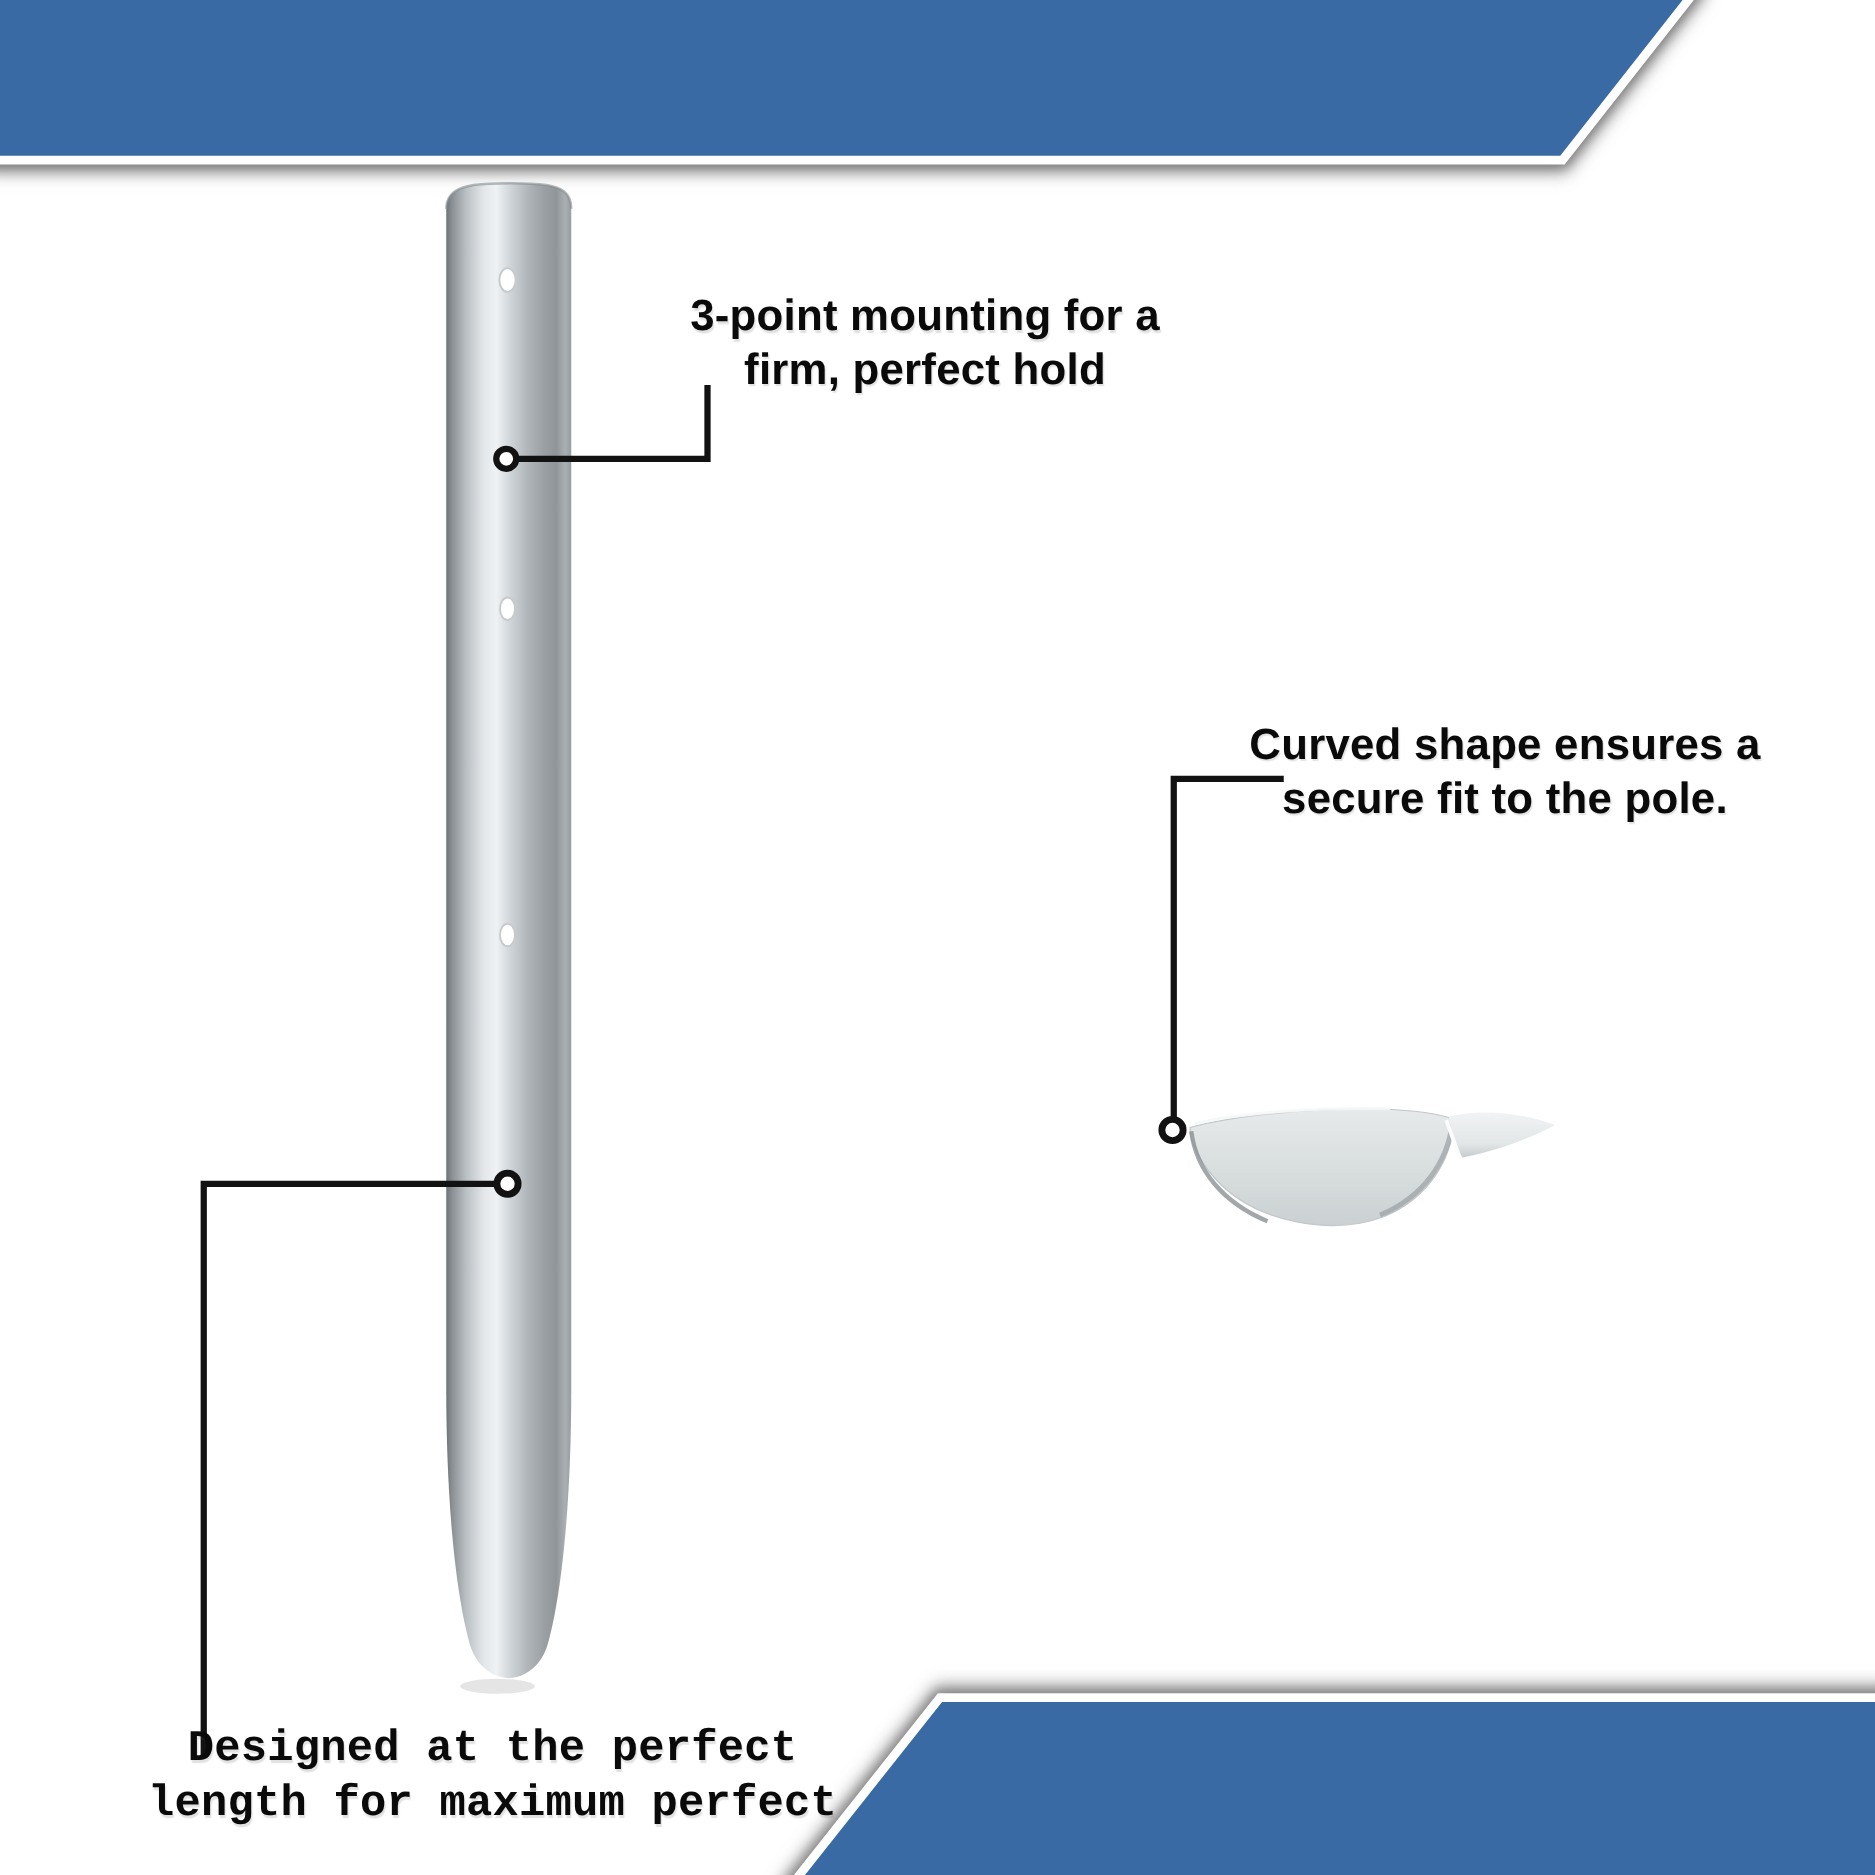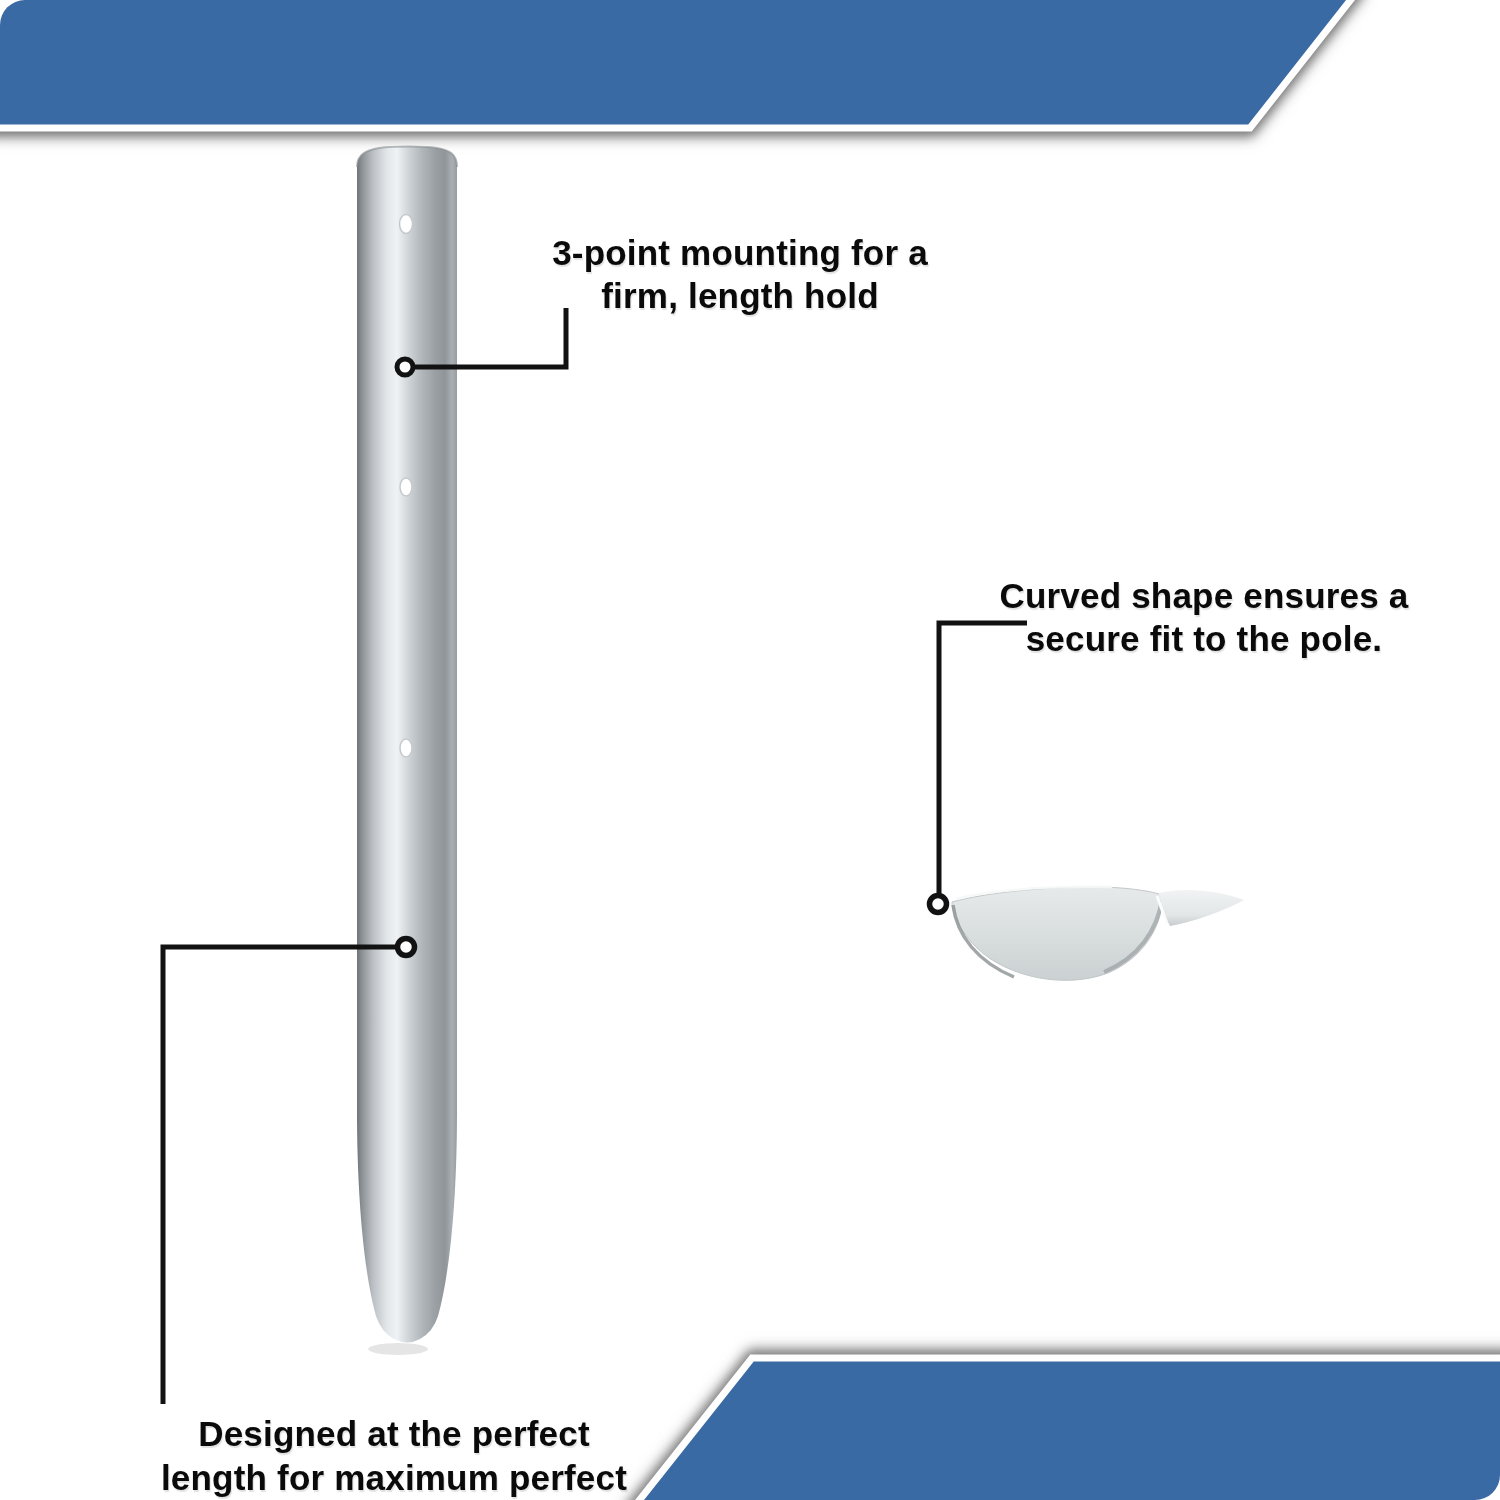--- a/index.html
+++ b/index.html
@@ -2,38 +2,37 @@
 <html><head>
 <meta charset="utf-8">
 <style>
   html,body{margin:0;padding:0;background:#ffffff;}
   .canvas{
     position:relative;
     width:1500px;height:1500px;
     background:#ffffff;
     overflow:hidden;
     font-family:"Liberation Sans","DejaVu Sans",sans-serif;
-    border-radius:25px;
   }
   .art{position:absolute;left:0;top:0;}
   .banner-top{filter:drop-shadow(0px 5px 6px rgba(55,55,55,.55)) drop-shadow(2px 3px 4px rgba(80,80,80,.35));}
   .banner-bottom{filter:drop-shadow(0px -5px 6px rgba(55,55,55,.5)) drop-shadow(-2px -3px 4px rgba(80,80,80,.35));}
   .callout-text{
     position:absolute;
     font-weight:700;
     font-size:35px;
     line-height:43px;
     color:#0a0a0a;
     text-align:center;
     letter-spacing:.2px;
     text-shadow:1px 2px 1px rgba(90,90,90,.18);
   }
   .callout-text.top{left:485px;top:231px;width:510px;}
   .callout-text.right{left:954px;top:574px;width:500px;}
-  .callout-text.bottom{left:114px;top:1412px;width:560px;line-height:44px;}
+  .callout-text.bottom{left:114px;top:1377px;width:560px;line-height:44px;font-family:Liberation Mono, monospace;}
 </style>
 </head>
 <body>
 
 <div class="canvas">
 
   <svg class="art" width="1500" height="1500" viewBox="0 0 1500 1500">
     <defs>
       <linearGradient id="metal" x1="0" y1="0" x2="1" y2="0">
         <stop offset="0" stop-color="#6e7478"></stop>
@@ -104,21 +103,21 @@
 
     <polyline points="1027,623 939,623 939,894" fill="none" stroke="#121212" stroke-width="5"></polyline>
     <circle cx="938" cy="904" r="8.5" fill="#ffffff" stroke="#121212" stroke-width="5.5"></circle>
 
     <polyline points="397,947 163,947 163,1404" fill="none" stroke="#121212" stroke-width="5"></polyline>
     <circle cx="406" cy="947" r="8.5" fill="#ffffff" stroke="#121212" stroke-width="5.5"></circle>
   </svg>
 
   <div class="callout-text top">
     <div>3-point mounting for a</div>
-    <div>firm, length hold</div>
+    <div>firm, perfect hold</div>
   </div>
 
   <div class="callout-text right">
     <div>Curved shape ensures a</div>
     <div>secure fit to the pole.</div>
   </div>
 
   <div class="callout-text bottom">
     <div>Designed at the perfect</div>
     <div>length for maximum perfect</div>

